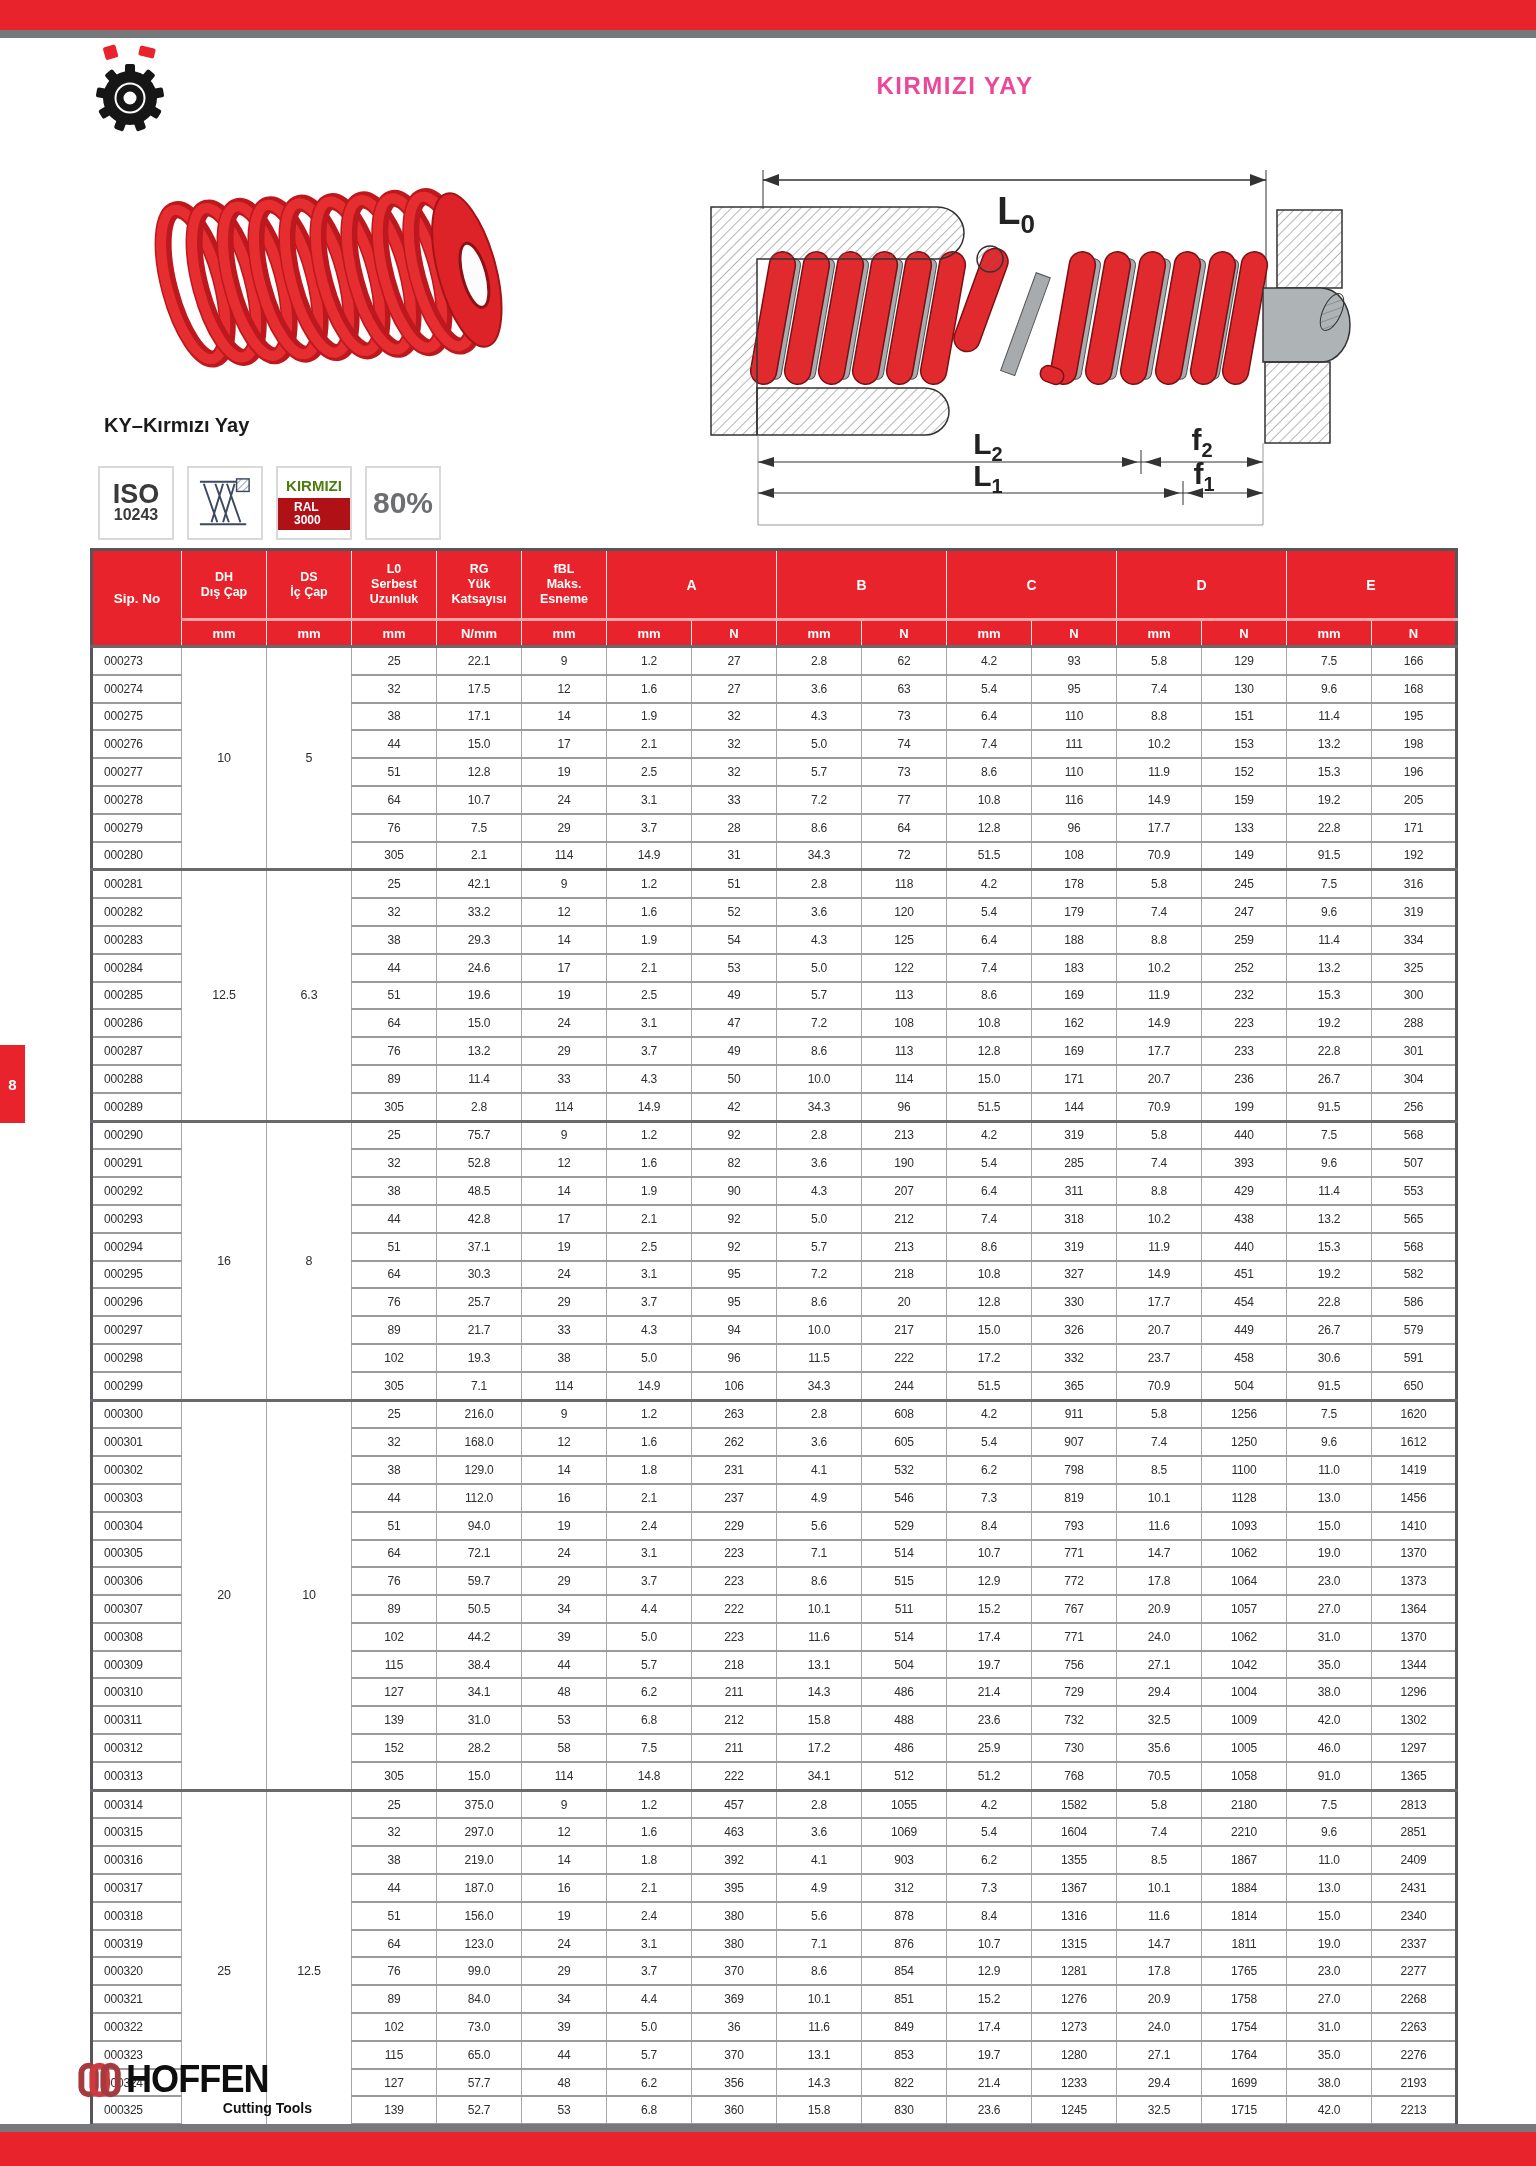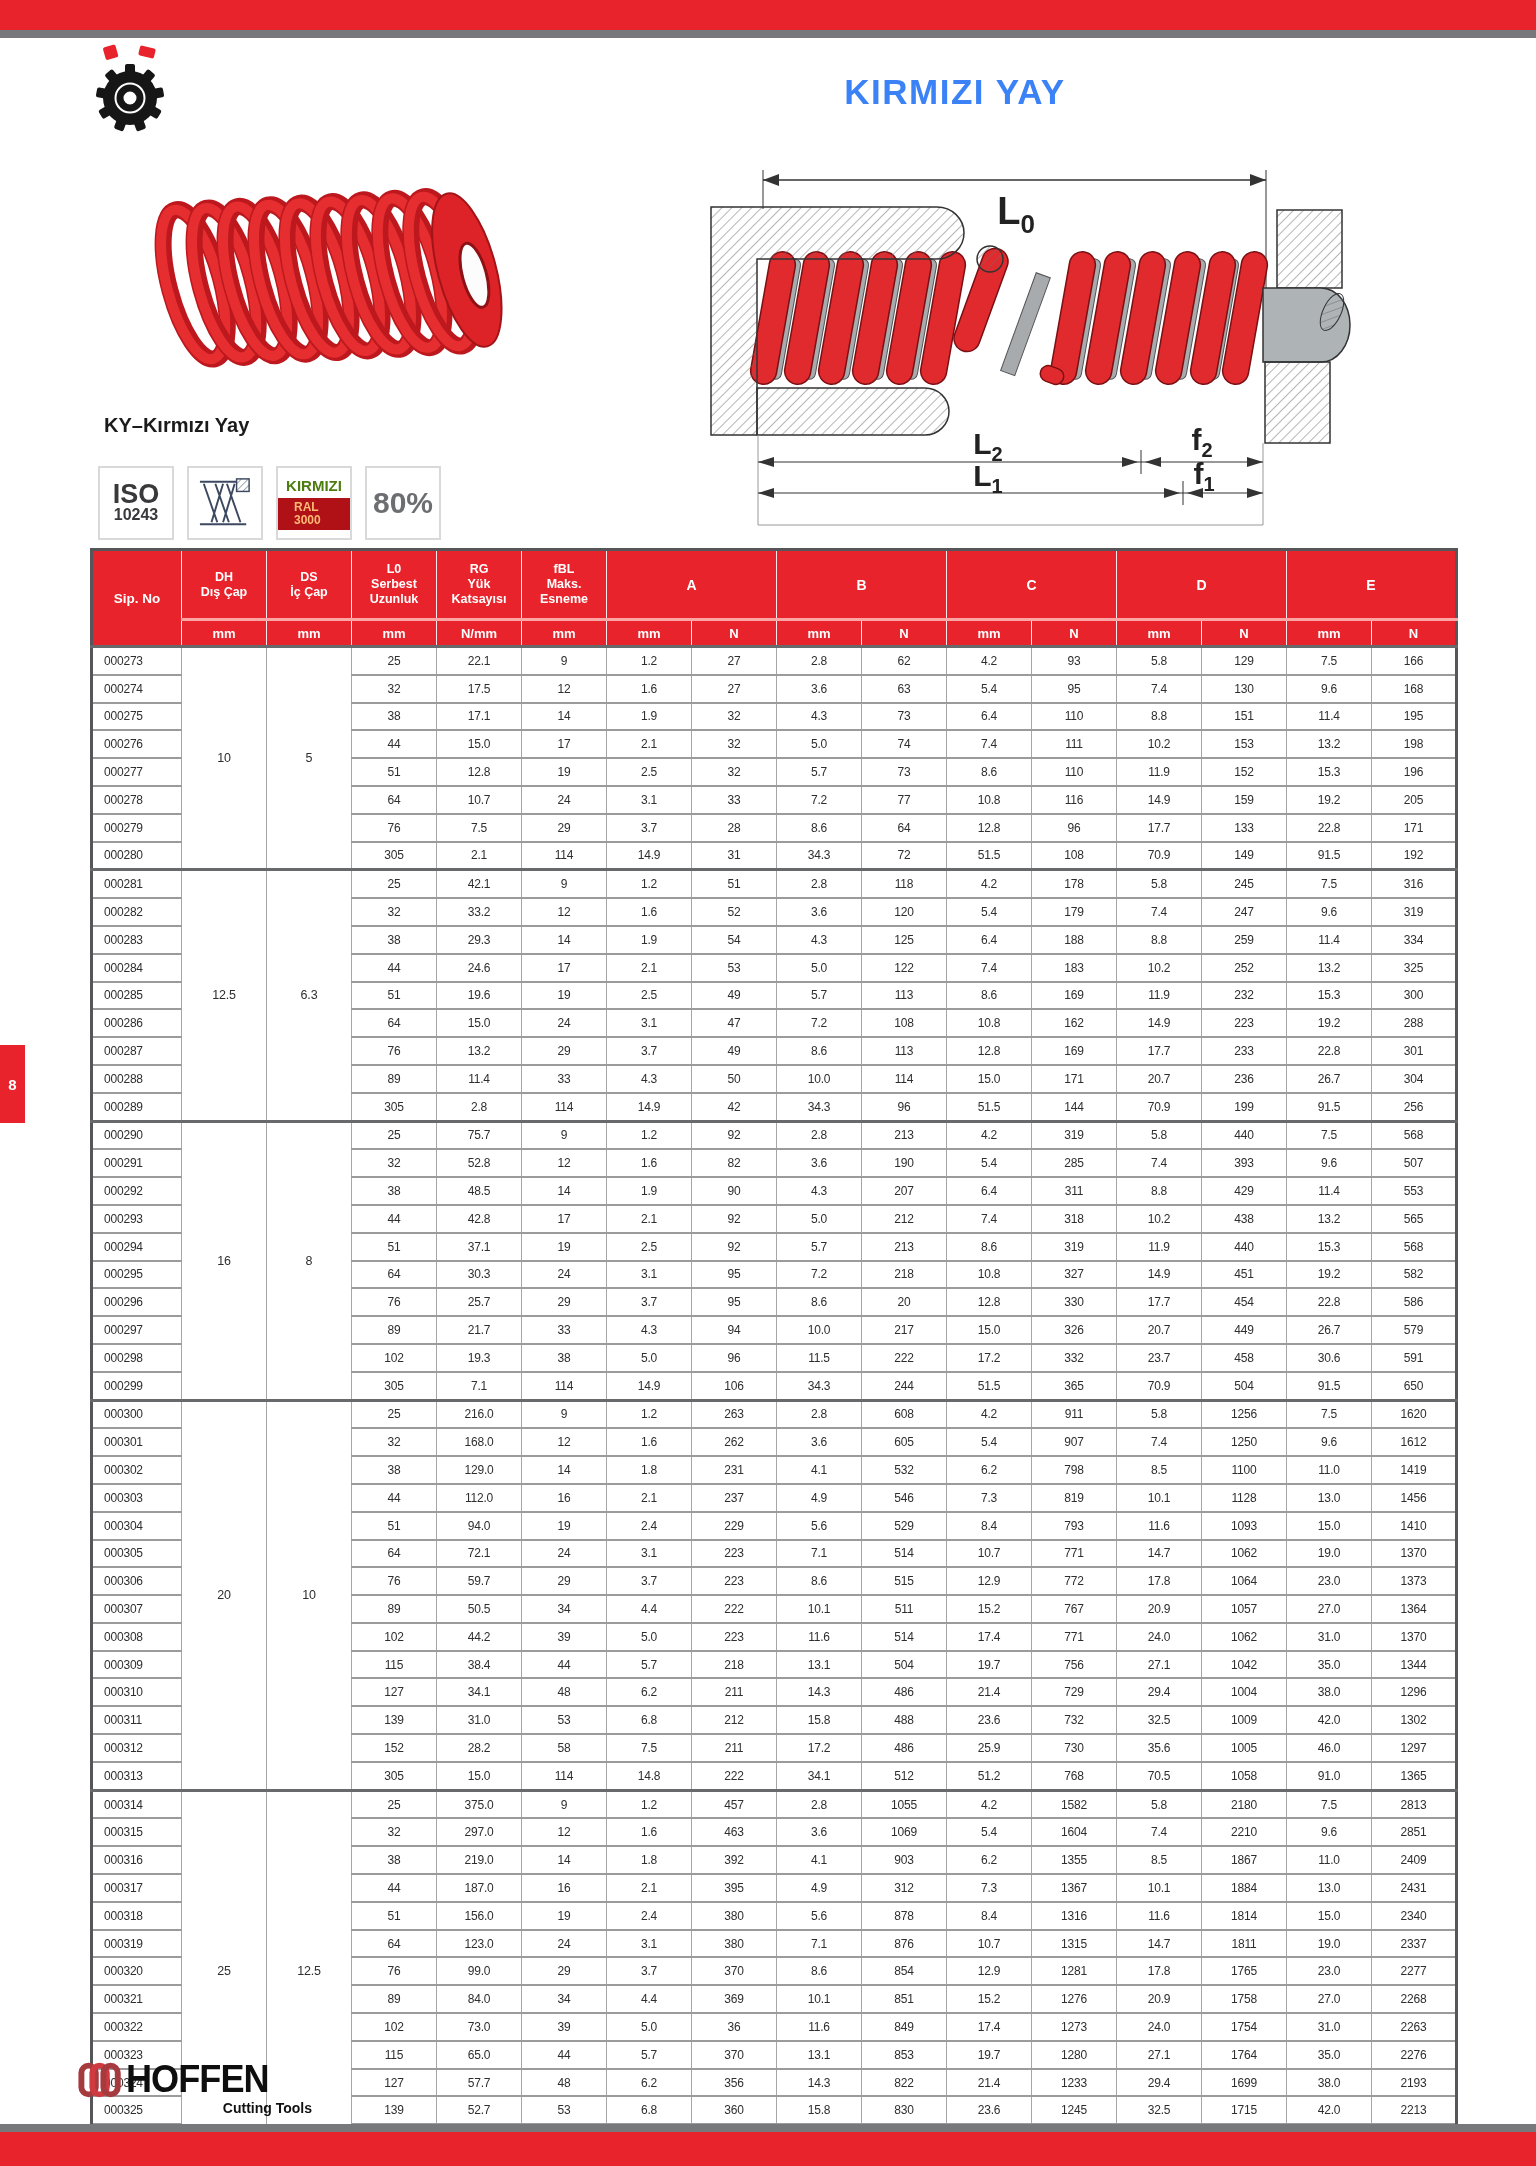--- a/index.html
+++ b/index.html
@@ -12,34 +12,34 @@
   .botbar{position:absolute;left:0;top:2132px;width:1536px;height:34px;background:#E8232B;}
 
   
   .gear{position:absolute;left:84px;top:44px;width:92px;height:92px;}
   .brand{position:absolute;left:182px;top:54px;width:300px;}
   .brand-top{font-size:34px;font-weight:800;color:#151515;letter-spacing:1px;line-height:36px;}
   .brand-rule{width:252px;height:2px;background:#9a9a9a;margin:3px 0 4px 0;}
   .brand-bottom{font-size:25px;color:#808285;letter-spacing:6px;font-weight:500;}
 
   .page-title{position:absolute;left:795px;top:72px;width:320px;text-align:center;
-              font-size:35px;color:#3b82f6;letter-spacing:1.5px;font-weight:600;}
+              font-size:24px;color:#ec4899;letter-spacing:1.5px;font-weight:600;}
 
   .spring-photo{position:absolute;left:145px;top:186px;width:380px;height:182px;}
   .diagram{position:absolute;left:520px;top:112px;width:850px;height:424px;}
 
   .ky{position:absolute;left:104px;top:414px;margin:0;font-size:20px;font-weight:800;color:#1b1b1b;}
 
   .badges{position:absolute;left:98px;top:466px;display:flex;gap:13px;}
   .badge{width:76px;height:74px;border:2px solid #D9D9D9;background:#fff;box-sizing:border-box;
          display:flex;flex-direction:column;align-items:center;justify-content:center;}
   .iso-top{font-size:27px;font-weight:800;color:#39393B;line-height:24px;}
   .iso-bottom{font-size:16px;font-weight:700;color:#39393B;}
   .kirmizi-label{font-size:15px;font-weight:800;color:#4d7c0f;margin-bottom:4px;}
-  .ral-box{background:#B01117;color:#fdba74;font-size:12px;font-weight:700;padding:3px 16px;line-height:13px;}
+  .ral-box{background:#B01117;color:#ffffff;font-size:12px;font-weight:700;padding:3px 16px;line-height:13px;}
   .percent{font-size:30px;font-weight:700;color:#6d6e71;}
 
   
   .table-wrap{position:absolute;left:90px;top:548px;}
   table.spec{border-collapse:collapse;table-layout:fixed;width:1365px;border:3px solid #55565A;}
   table.spec thead{border-bottom:3px solid #55565A;}
   table.spec th{background:#E8232B;color:#fff;font-weight:700;padding:0;vertical-align:middle;}
   tr.hrow1{height:70px;}
   tr.hrow2{height:27px;}
   th.th-sip{font-size:13.5px;}

